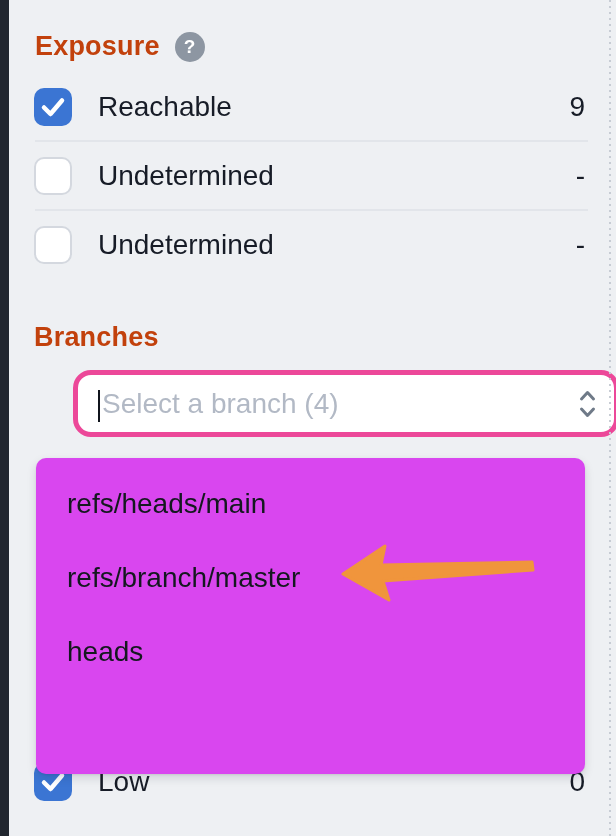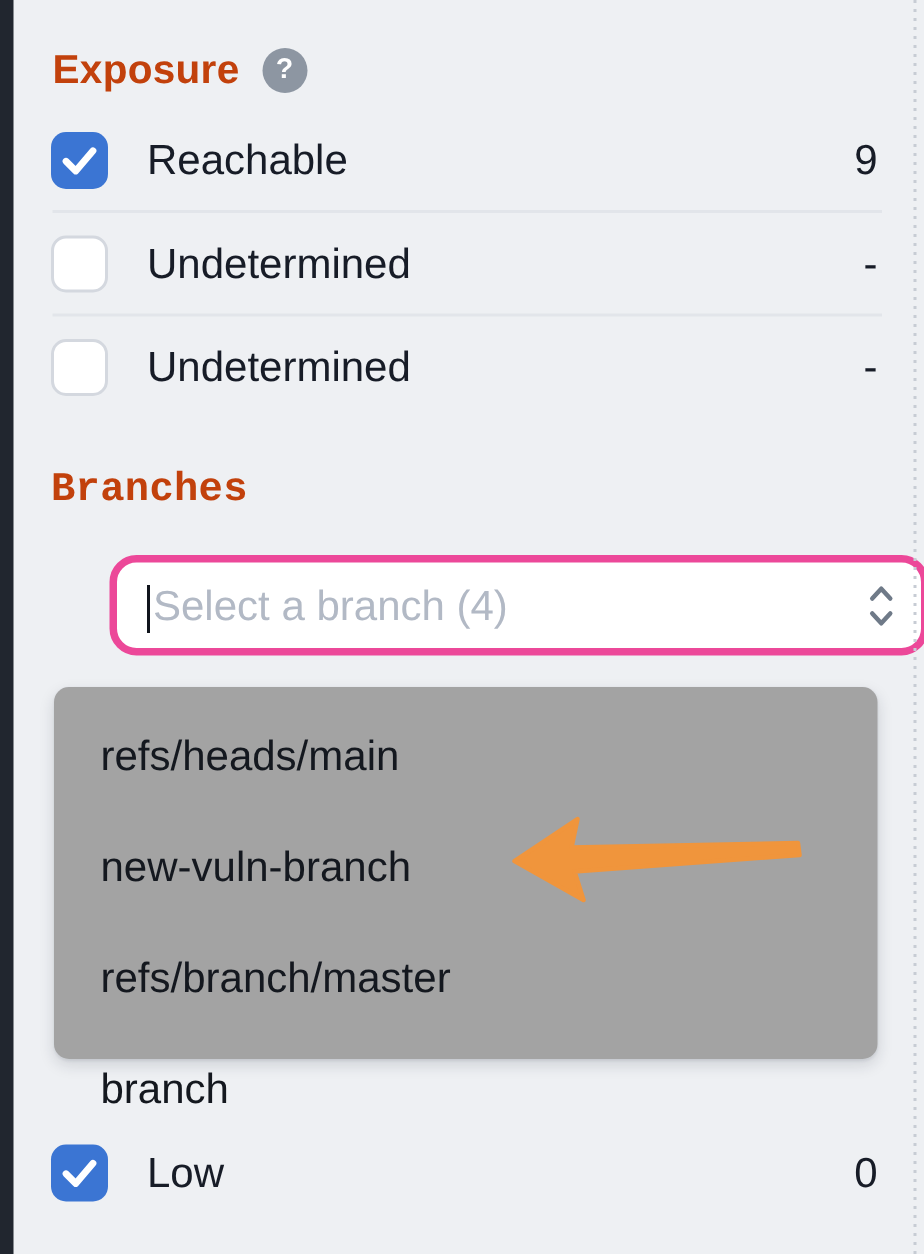--- a/index.html
+++ b/index.html
@@ -31,39 +31,39 @@
       display:flex;align-items:center;justify-content:center;cursor:pointer;}
   .cb.checked{background:#3b75d3;}
   .cb.unchecked{background:#ffffff;border:2px solid #d4d8df;}
   .cb svg{display:block;}
   .row-label{margin-left:26px;font-size:28px;color:#171c27;}
   .row-count{margin-left:auto;font-size:28px;color:#171c27;}
   .divider{position:absolute;left:35px;width:553px;height:2px;background:#e2e5ea;}
   .div-1{top:140px;} .div-2{top:209px;}
 
   
-  .branches-title{position:absolute;left:34px;top:312px;font-family:Liberation Mono, monospace;}
+  .branches-title{position:absolute;left:34px;top:322px;}
   .select-box{
     position:absolute;left:35px;top:370px;width:546px;height:67px;box-sizing:border-box;
     background:#ffffff;border:5px solid #ec4899;border-radius:18px;
     display:flex;align-items:center;padding:0 18px 0 0;margin-left:38px;
   }
   .select-input{
     flex:1;height:100%;border:none;outline:none;background:transparent;
     font-family:"Liberation Sans","DejaVu Sans",sans-serif;
     font-size:28px;color:#171c27;padding:0 0 0 24px;min-width:0;
   }
   .select-input::placeholder{color:#b2b9c5;opacity:1;}
   .text-caret{position:absolute;left:20px;top:15px;width:2px;height:32px;background:#10141c;}
   .chevron-wrap{flex:none;display:flex;align-items:center;justify-content:center;cursor:pointer;}
 
   
   .dropdown{
-    position:absolute;left:36px;top:458px;width:549px;height:248px;box-sizing:border-box;
-    background:#a3a3a3;border-radius:10px;padding:9px 0;
+    position:absolute;left:36px;top:458px;width:549px;height:316px;box-sizing:border-box;
+    background:#d946ef;border-radius:10px;padding:9px 0;
     box-shadow:0 4px 10px rgba(25,35,55,.15),0 1px 2px rgba(25,35,55,.08);
     z-index:2;
   }
   .option{height:74px;display:flex;align-items:center;padding-left:31px;
           font-size:28px;color:#14181f;cursor:pointer;}
 
   
   .low-row{position:absolute;left:34px;width:551px;top:763px;height:38px;
            display:flex;align-items:center;z-index:1;justify-content:center;}
 
@@ -123,23 +123,22 @@
       <svg width="38" height="38" viewBox="0 0 38 38">
         <path d="M10 19.5 L16.5 26 L28 12.5" fill="none" stroke="#ffffff" stroke-width="4.5" stroke-linecap="round" stroke-linejoin="round"></path>
       </svg>
     </span>
     <span class="row-label">Low</span>
     <span class="row-count">0</span>
   </div>
 
   <div class="dropdown">
     <div class="option">refs/heads/main</div>
-    <div class="option">new-vuln-branch</div>
     <div class="option">refs/branch/master</div>
-    <div class="option">branch</div>
+    <div class="option">heads</div>
   </div>
 
   <svg class="arrow-annotation" width="210" height="70" viewBox="0 0 210 70">
     <polygon points="10,36 52,8 48,27 199,24 200,32 50,43 56,62" fill="#f0953c" stroke="#f0953c" stroke-width="3" stroke-linejoin="round"></polygon>
   </svg>
 
   <div class="dotted-right"></div>
 </div>
 
 </body></html>

